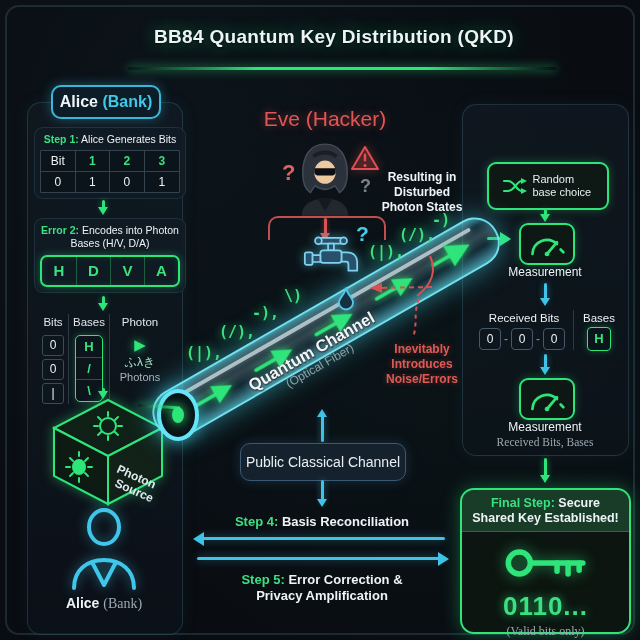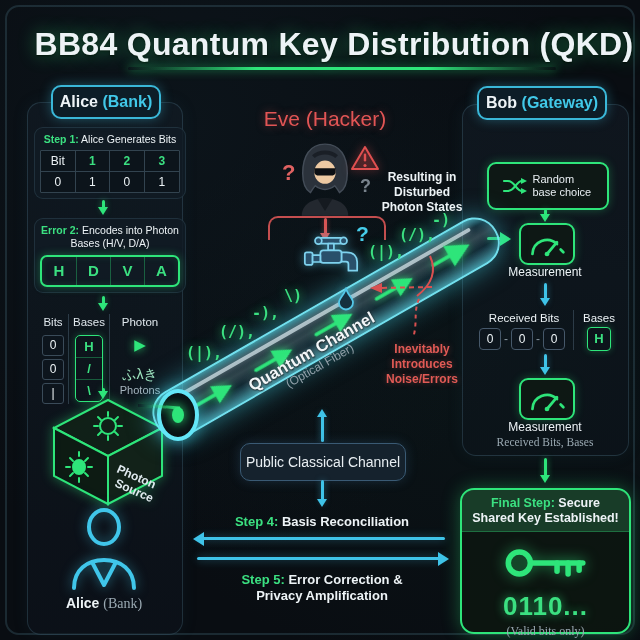--- a/index.html
+++ b/index.html
@@ -10,21 +10,21 @@
     overflow:hidden;font-family:"Liberation Sans",sans-serif;color:#edf3f6;}
   .frame{position:absolute;inset:5px;border:2px solid rgba(62,96,112,.35);border-radius:14px;pointer-events:none;}
   .abs{position:absolute;}
   .ctr{text-align:center;}
   .g{color:#3be081;}
   .gb{color:#3be081;font-weight:bold;}
   .w{color:#edf3f6;}
   .cy{color:#41c8e8;}
   .gray{color:#9aa9b2;font-family:Liberation Serif, serif;}
   .red{color:#e05a55;}
-  .title{position:absolute;left:0;right:0;top:26px;text-align:center;font-size:32px;font-weight:bold;letter-spacing:.3px;
+  .title{position:absolute;left:0;right:0;top:26px;text-align:center;font-size:19px;font-weight:bold;letter-spacing:.3px;
     text-shadow:0 0 18px rgba(46,229,122,.45),0 1px 2px #000;z-index:2;padding-left:28px;}
   .title-underline{position:absolute;left:128px;top:67px;width:428px;height:3px;border-radius:2px;z-index:2;
     background:linear-gradient(90deg,transparent,#2ee57a 30%,#2ee57a 70%,transparent);box-shadow:0 0 10px rgba(46,229,122,.7);}
   .panel{position:absolute;border:1.5px solid rgba(86,130,150,.28);border-radius:14px;z-index:1;
     background:linear-gradient(180deg,rgba(20,30,40,.55),rgba(13,21,29,.55));box-shadow:0 0 16px rgba(40,80,100,.12);}
   .pill{position:absolute;background:#0d1d27;border:2px solid #3ab7d8;border-radius:10px;z-index:3;
     font-size:16px;font-weight:bold;text-align:center;line-height:30px;box-shadow:0 0 12px rgba(65,200,232,.35);}
   .sbox{position:absolute;background:rgba(17,27,37,.85);border:1px solid rgba(90,130,150,.22);border-radius:9px;z-index:2;padding:5px 5px;}
   .stitle{font-size:10.5px;line-height:13px;text-align:center;}
   .bgrid{display:grid;grid-template-columns:repeat(4,1fr);border:1px solid #32434f;border-radius:1px;overflow:hidden;background:#0c141b;margin-top:4px;}
@@ -156,21 +156,21 @@
       <div class="enc-h">Bases</div>
       <div class="basecol">
         <div>H</div>
         <div>/</div>
         <div>\</div>
       </div>
     </div>
     <div class="enc-col" style="width:52px;">
       <div class="enc-h">Photon</div>
       <div style="color:#2ee57a;font-size:15px;text-shadow:0 0 8px rgba(46,229,122,.8);margin-top:4px;">▶</div>
-      <div style="font-size:14px;color:#9fe5c0;margin-top:12px;">ふλき</div>
+      <div style="font-size:12px;color:#9fe5c0;margin-top:0;">ふλき</div>
       <div style="font-size:11px;color:#a7b5bf;">Photons</div>
     </div>
   </div>
 
   <div class="av green down" style="left:102px;top:388px;height:8px;"></div>
 
   <svg class="abs svgicon" style="left:50px;top:396px;filter:drop-shadow(0 0 6px rgba(46,229,122,.45));z-index:2;" width="116" height="112" viewBox="0 0 116 112">
     <polygon points="58,4 112,32 58,60 4,32" fill="#101b15" fill-opacity=".92" stroke="#2ee57a" stroke-width="2"></polygon>
     <polygon points="4,32 58,60 58,108 4,80" fill="#0d1712" fill-opacity=".95" stroke="#2ee57a" stroke-width="2"></polygon>
     <polygon points="112,32 58,60 58,108 112,80" fill="#121f18" fill-opacity=".95" stroke="#2ee57a" stroke-width="2"></polygon>
@@ -298,24 +298,20 @@
     <span class="w" style="font-weight:bold;">Basis Reconciliation</span>
   </div>
   <div class="ah left" style="left:197px;top:537px;width:248px;"></div>
   <div class="ah right" style="left:197px;top:557px;width:248px;"></div>
   <div class="abs ctr" style="left:217px;top:572px;width:210px;font-size:13px;line-height:16px;z-index:2;">
     <span class="gb">Step 5:</span>
     <span class="w" style="font-weight:bold;">Error Correction &amp; Privacy Amplification</span>
   </div>
 
   <div class="panel" style="left:462px;top:104px;width:165px;height:350px;"></div>
-  <div class="pill" style="left:477px;top:86px;width:126px;">
-    <span>Bob</span>
-    <span class="cy">(Gateway)</span>
-  </div>
 
 
   <div class="gbox" style="left:487px;top:162px;width:118px;height:44px;">
     <svg width="26" height="20" viewBox="0 0 26 20" style="margin-right:5px;flex:none;">
       <g fill="none" stroke="#2ee57a" stroke-width="2.2" stroke-linecap="round">
         <path d="M2,5 h4 c7,0 8,10 14,10"></path>
         <path d="M2,15 h4 c7,0 8-10 14-10"></path>
       </g>
       <polygon points="19,2 25,5 19,8" fill="#2ee57a"></polygon>
       <polygon points="19,12 25,15 19,18" fill="#2ee57a"></polygon>

